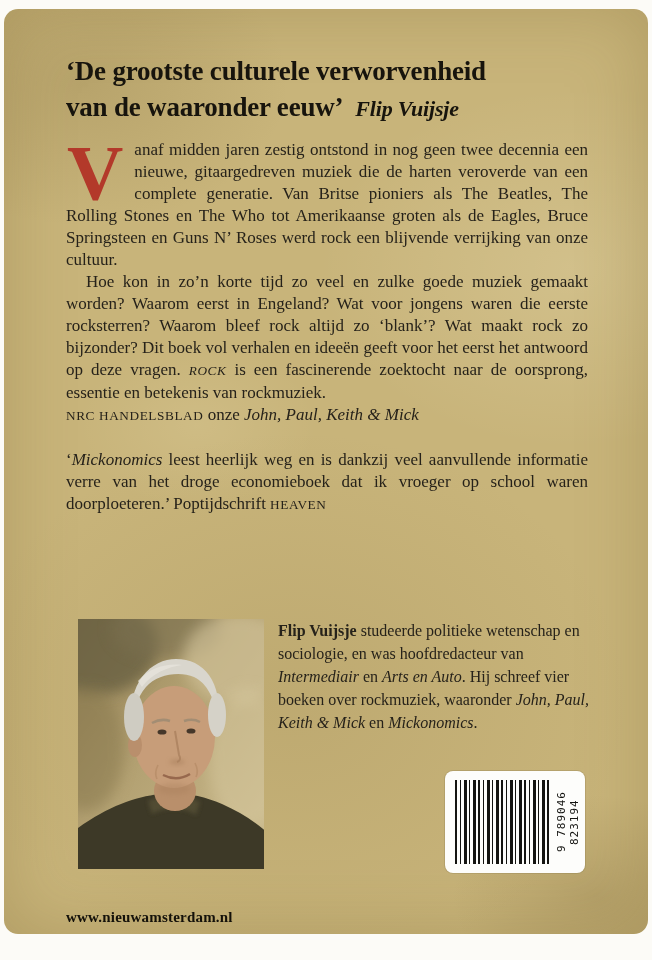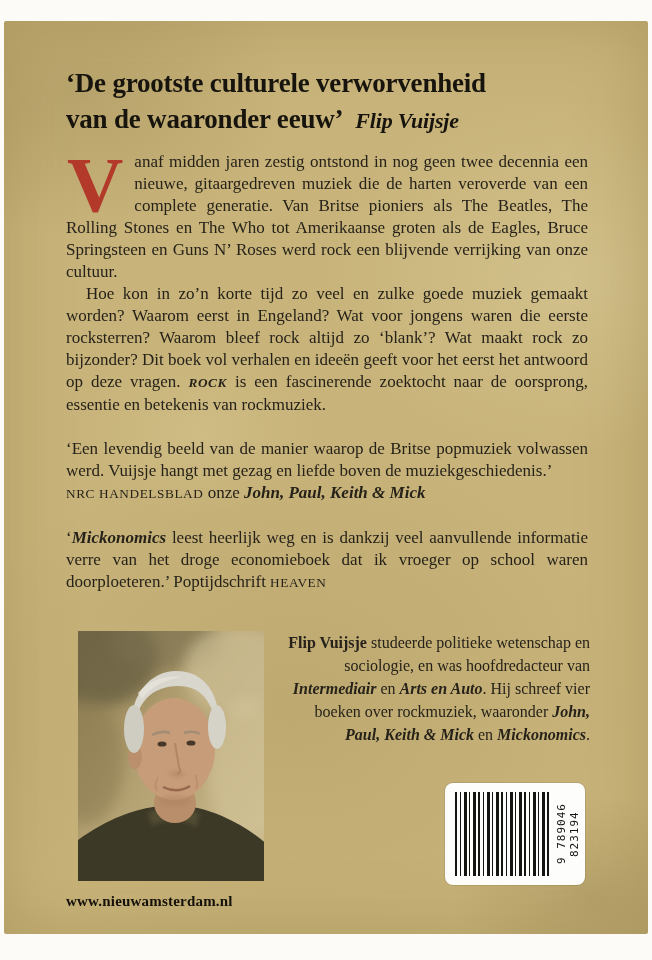--- a/index.html
+++ b/index.html
@@ -11,50 +11,49 @@
   .cover {
     position:absolute; left:4px; right:4px; top:9px; bottom:26px;
     background-color:#c8b47a;
     background-image:
       radial-gradient(ellipse 320px 220px at 12% 8%,  rgba(116,96,48,0.20), transparent 65%),
       radial-gradient(ellipse 420px 300px at 88% 28%, rgba(255,246,214,0.18), transparent 60%),
       radial-gradient(ellipse 520px 420px at 45% 75%, rgba(128,106,56,0.14), transparent 65%),
       radial-gradient(ellipse 240px 170px at 92% 96%, rgba(108,88,44,0.20), transparent 60%),
       radial-gradient(ellipse 200px 140px at 30% 45%, rgba(255,244,205,0.12), transparent 60%);
     box-shadow: inset 0 0 70px rgba(115,92,40,0.28);
-    border-radius:2px;
+    border-radius:14px;
     color:#26221a;
-    margin-top:12px;
   }
 
   .title { position:absolute; left:62px; right:58px; top:44px;
     font-size:27px; line-height:36px; font-weight:700; color:#17140d; letter-spacing:-0.2px; }
   .title .tattr { font-style:italic; font-size:22px; margin-left:12px; }
 
   .flow { position:absolute; left:62px; right:60px; top:130px;
     font-size:17px; line-height:22px; text-align:justify; color:#26221a; }
   .para { margin:0; }
   .indent { text-indent:20px; }
   .quote { margin-top:22px; }
 
   .dropcap {
     float:left; font-weight:700; color:#b3392a;
     font-size:78px; line-height:58px; padding:5px 11px 2px 1px;
   }
 
-  .i  { font-style:italic;font-weight:bold; }
+  .i  { font-style:italic; }
   .b  { font-weight:700; }
   .sc { font-size:0.78em; letter-spacing:0.6px; }
 
-  .author { position:absolute; left:74px; right:58px; top:610px; display:flex;text-align:right; }
+  .author { position:absolute; left:74px; right:58px; top:610px; display:flex; }
   .photo { width:186px; height:250px; flex:0 0 186px; overflow:hidden; background:#a99565; }
   .photo svg { display:block; }
   .bio { margin-left:14px; font-size:16px; line-height:23px; color:#26221a; }
 
-  .website { position:absolute; left:62px; top:872px; font-size:15px; font-weight:700;
+  .website { position:absolute; left:62px; top:900px; font-size:15px; font-weight:700;
     color:#14110a; letter-spacing:0.2px; }
 
   .barcode-box { position:absolute; left:441px; top:762px; width:140px; height:102px;
     background:#fdfdfb; border-radius:8px; box-shadow:0 0 0 1px rgba(90,75,40,0.15); }
   .bars { position:absolute; left:10px; top:9px; bottom:9px; right:36px;
     background:repeating-linear-gradient(90deg,
       #141411 0 2px,  transparent 2px 5px,
       #141411 5px 6px, transparent 6px 9px,
       #141411 9px 12px, transparent 12px 14px,
       #141411 14px 15px, transparent 15px 18px,
@@ -71,21 +70,20 @@
   <div class="cover">
 
     <h1 class="title">
       <span>‘De grootste culturele verworvenheid</span><br>
       <span>van de waaronder eeuw’</span><span class="tattr">Flip Vuijsje</span>
     </h1>
 
     <div class="flow">
       <p class="para"><span class="dropcap">V</span><span>anaf midden jaren zestig ontstond in nog geen twee decennia een nieuwe, gitaargedreven muziek die de harten veroverde van een complete generatie. Van Britse pioniers als The Beatles, The Rolling Stones en The Who tot Amerikaanse groten als de Eagles, Bruce Springsteen en Guns N’ Roses werd rock een blijvende verrijking van onze cultuur.</span></p>
       <p class="para indent"><span>Hoe kon in zo’n korte tijd zo veel en zulke goede muziek gemaakt worden? Waarom eerst in Engeland? Wat voor jongens waren die eerste rocksterren? Waarom bleef rock altijd zo ‘blank’? Wat maakt rock zo bijzonder? Dit boek vol verhalen en ideeën geeft voor het eerst het antwoord op deze vragen. </span><span class="sc i">ROCK</span><span> is een fascinerende zoektocht naar de oorsprong, essentie en betekenis van rockmuziek.</span></p>
-      <p class="para quote">‘Een levendig beeld van de manier waarop de Britse popmuziek volwassen werd. Vuijsje hangt met gezag en liefde boven de muziekgeschiedenis.’</p>
       <p class="para"><span class="sc">NRC HANDELSBLAD</span><span> onze </span><span class="i">John, Paul, Keith &amp; Mick</span></p>
       <p class="para quote"><span>‘</span><span class="i">Mickonomics</span><span> leest heerlijk weg en is dankzij veel aanvullende informatie verre van het droge economieboek dat ik vroeger op school waren doorploeteren.’ Poptijdschrift </span><span class="sc">HEAVEN</span></p>
     </div>
 
     <div class="author">
       <div class="photo">
         <svg viewBox="0 0 186 250" width="186" height="250" preserveAspectRatio="none" xmlns="http://www.w3.org/2000/svg">
           <defs>
             <linearGradient id="pbg" x1="0" y1="0" x2="1" y2="1">
               <stop offset="0" stop-color="#8f7d52"></stop>

